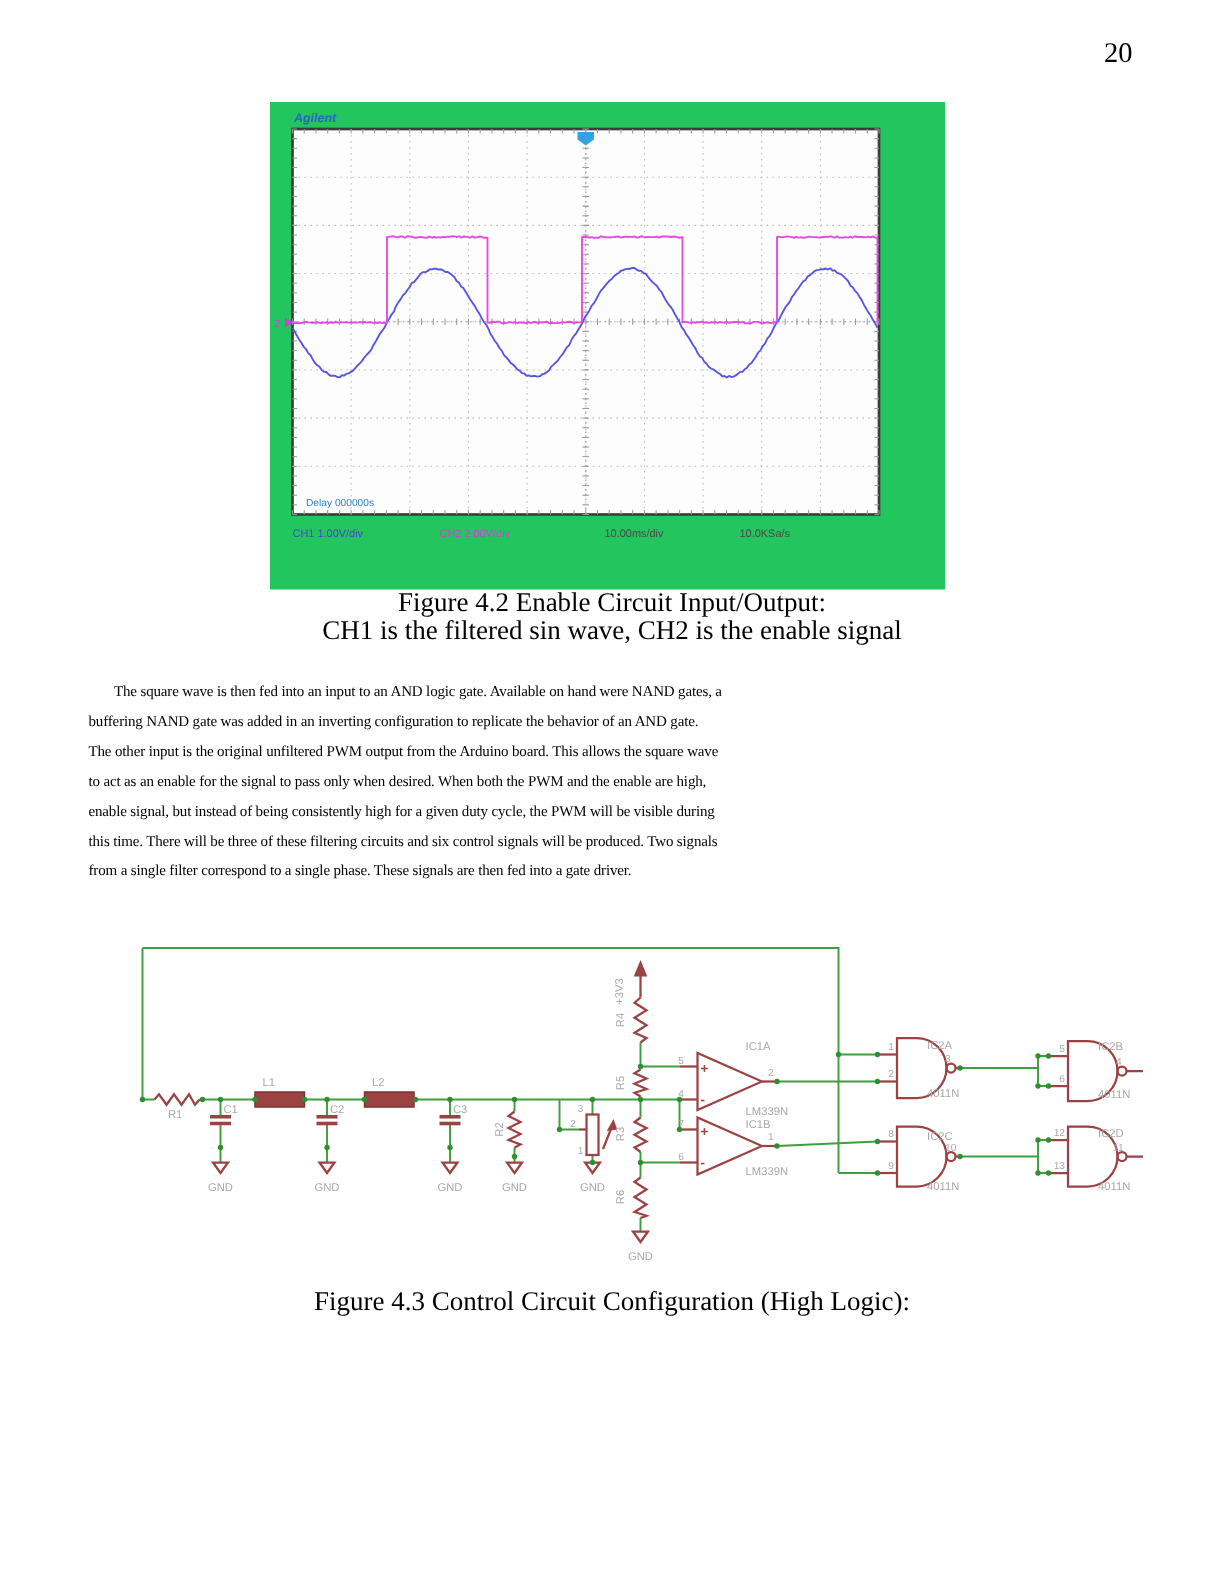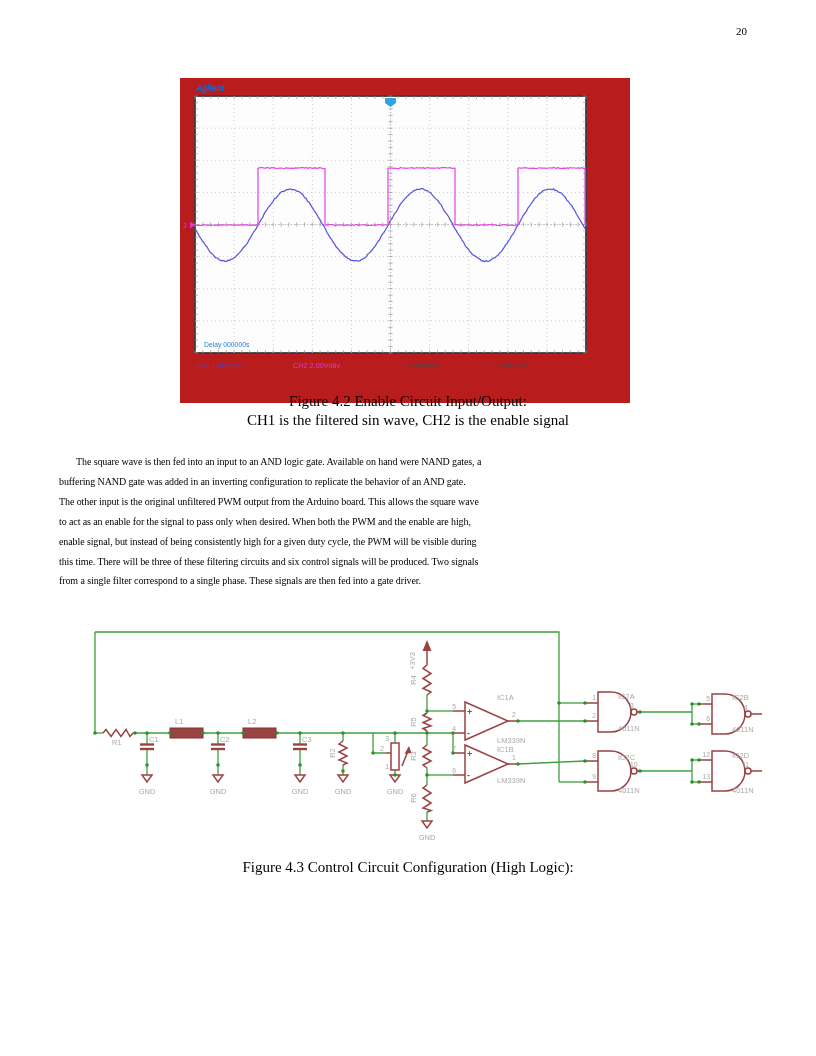--- a/index.html
+++ b/index.html
@@ -1,24 +1,24 @@
 <!DOCTYPE html>
 <html><head>
 <meta charset="utf-8">
 <style>
   html,body{margin:0;padding:0;}
   body{width:816px;height:1056px;background:#ffffff;position:relative;
        font-family:"Liberation Serif",serif;color:#000;overflow:hidden;}
 
-  .page-number{position:absolute;left:736px;top:25px;font-size:11px;}
-
-  .scope-figure{position:absolute;left:180px;top:78px;width:450px;height:325px;background:#b91c1c;}
+  .page-number{position:absolute;left:736px;top:25px;font-size:19px;}
+
+  .scope-figure{position:absolute;left:180px;top:68px;width:450px;height:325px;background:#22c55e;}
   .scope-figure svg{display:block;}
 
-  .caption{position:absolute;left:0;width:816px;text-align:center;font-size:15px;line-height:18.6px;}
+  .caption{position:absolute;left:0;width:816px;text-align:center;font-size:18px;line-height:18.6px;}
   #cap42{top:392px;}
   #cap43{top:858px;}
 
   .paragraph{position:absolute;left:59px;top:452px;width:706px;font-size:10px;
              line-height:19.9px;letter-spacing:-0.1px;}
   .paragraph .pl{white-space:nowrap;}
   .paragraph .pl:first-child{text-indent:17px;}
 
   .schematic-figure{position:absolute;left:85px;top:625px;width:700px;height:232px;}
 

